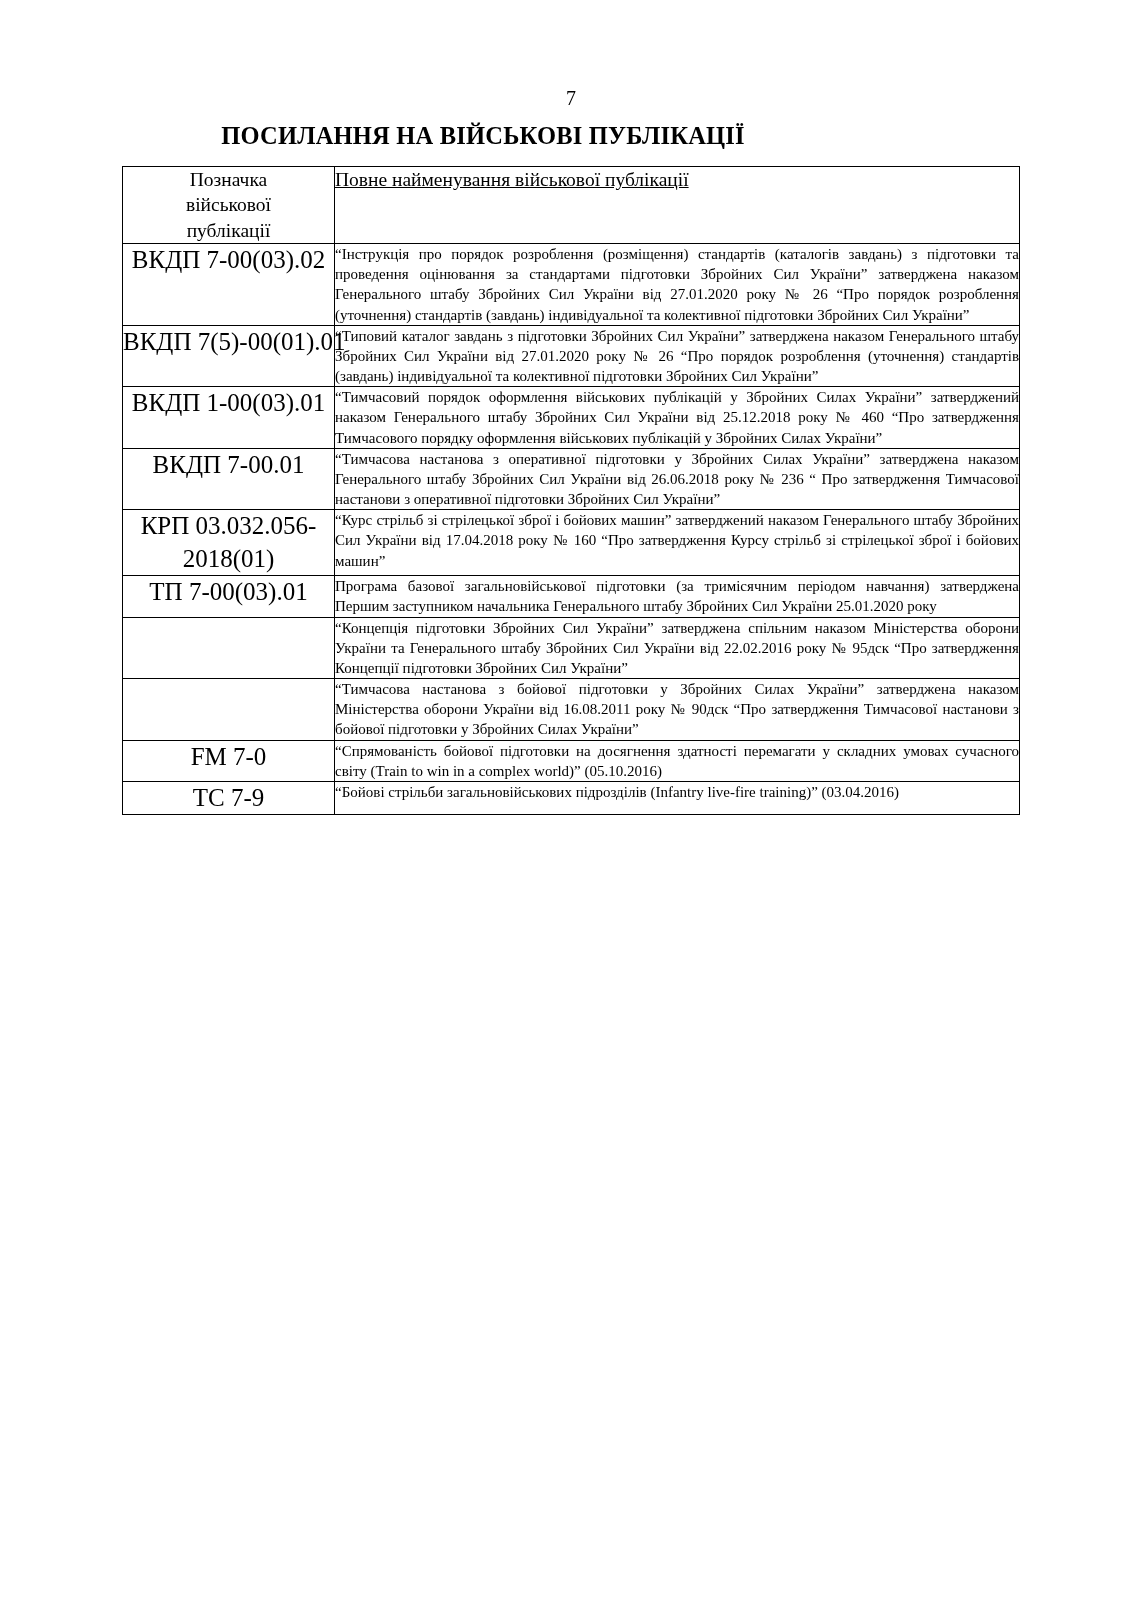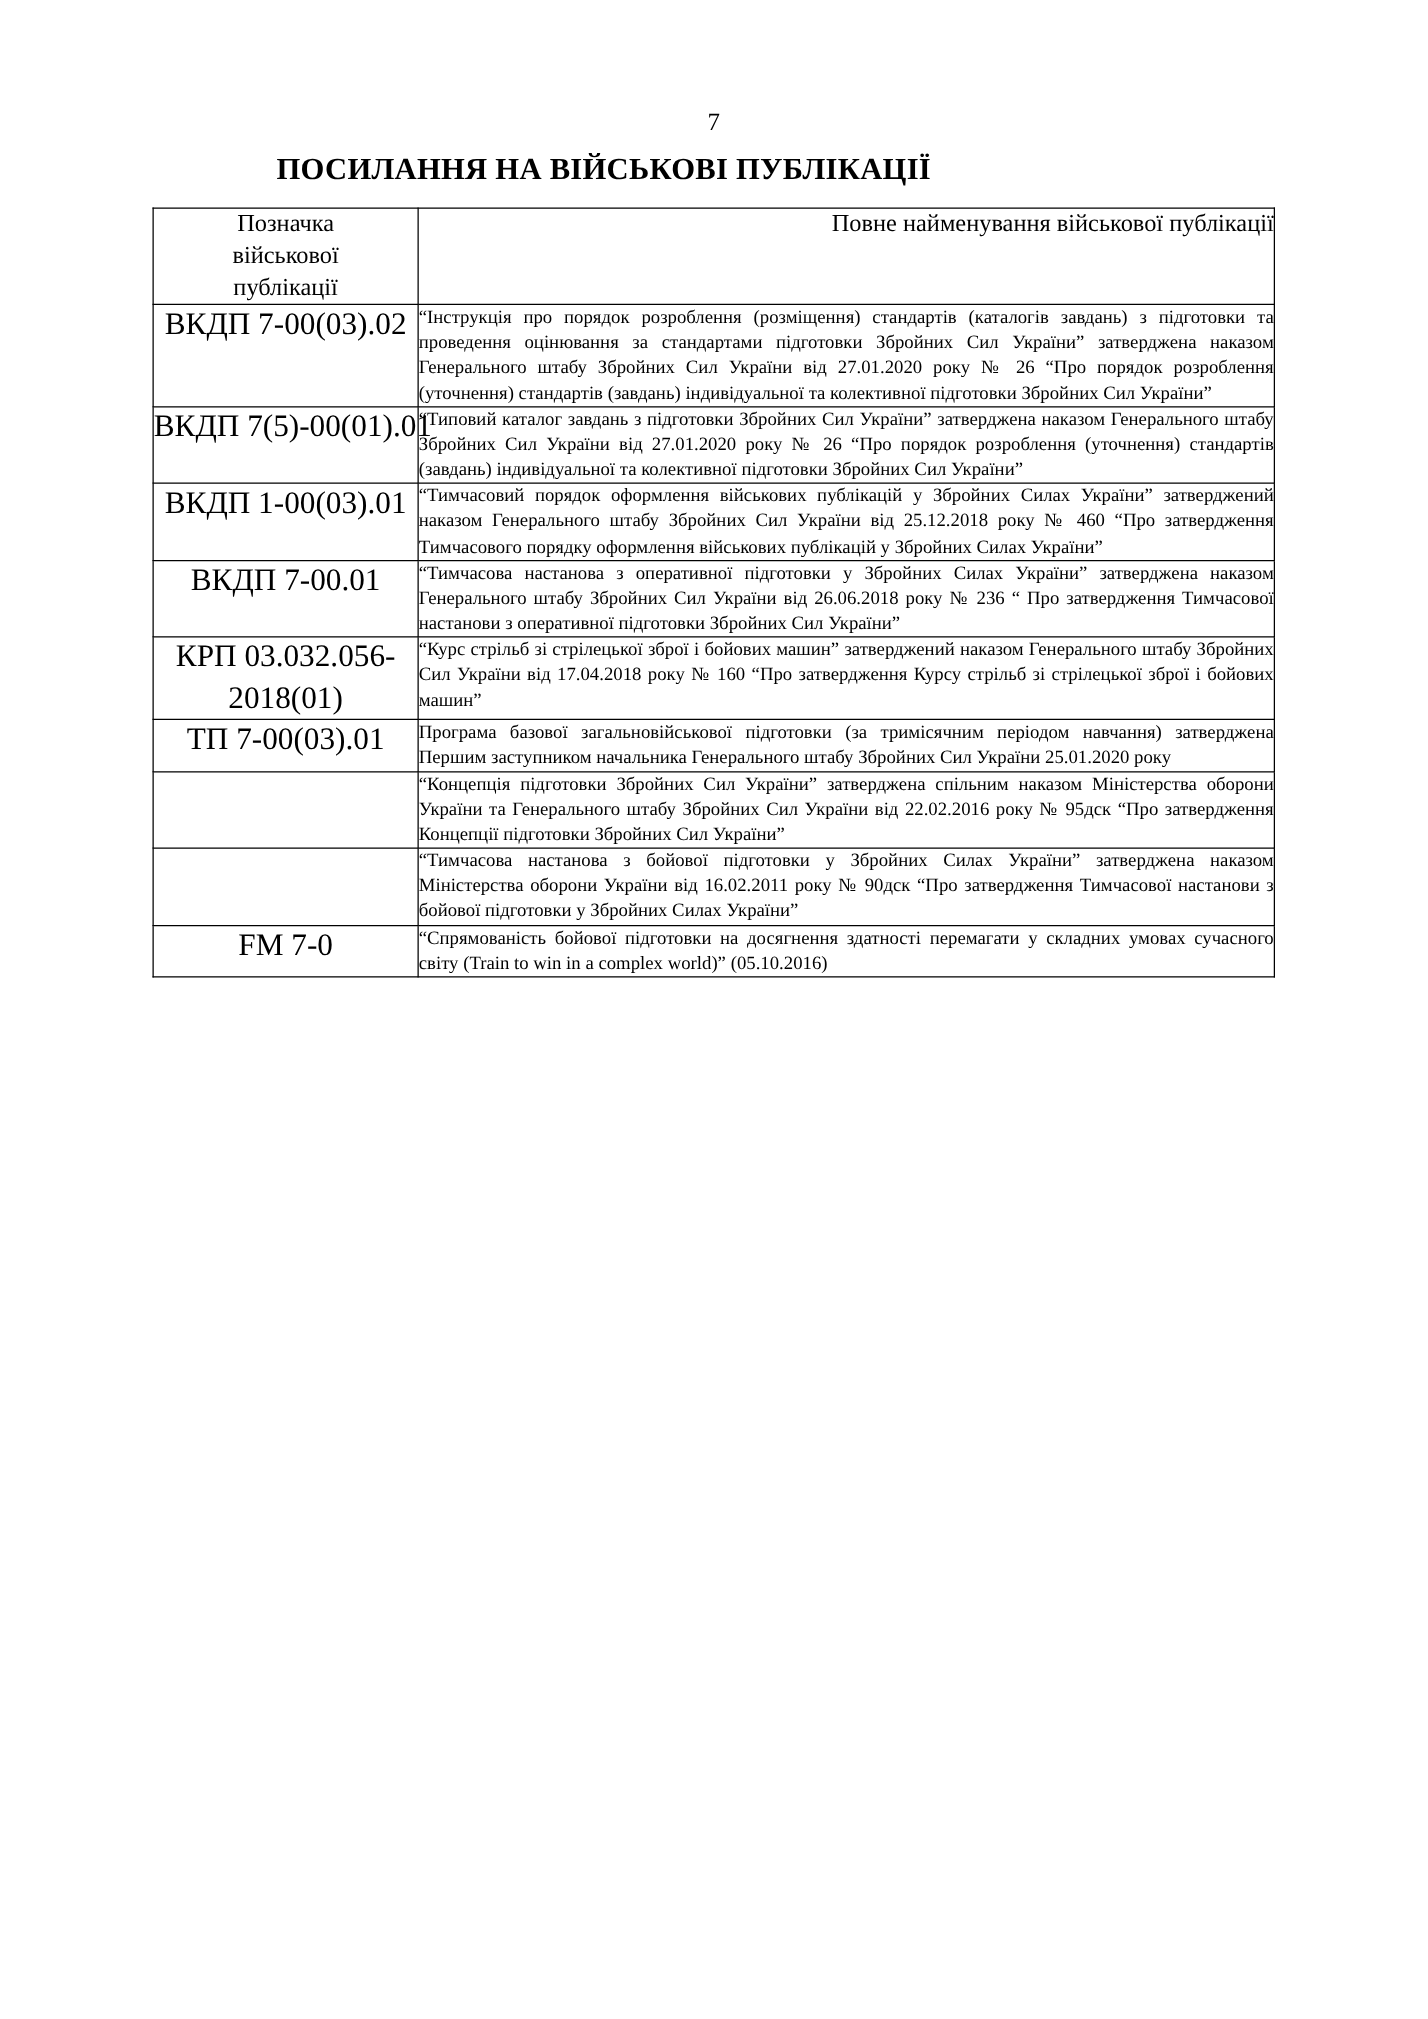--- a/index.html
+++ b/index.html
@@ -59,23 +59,24 @@
   .head-code, .head-name {
     font-weight: normal;
     font-size: 19.5px;
     line-height: 1.30;
   }
   .head-code {
     text-align: center;
     padding: 7px 6px 8px 6px;
   }
   .head-name {
-    text-align: right;
+    text-align: left;
     vertical-align: middle;
     padding: 7px 10px 8px 10px;
+    text-decoration: underline;
   }
 
   .cell-code {
     text-align: center;
     font-size: 25px;
     line-height: 1.30;
     padding: 5px 3px 4px 3px;
     white-space: nowrap;
   }
   .cell-code.wrap { white-space: normal; }
@@ -150,25 +151,29 @@
         <td class="cell-name">Програма базової загальновійськової підготовки (за тримісячним періодом навчання) затверджена Першим заступником начальника Генерального штабу Збройних Сил України  25.01.2020 року</td>
       </tr>
 
       <tr>
         <td class="cell-code empty"></td>
         <td class="cell-name">“Концепція підготовки Збройних Сил України” затверджена спільним наказом Міністерства оборони України та Генерального штабу Збройних Сил України від 22.02.2016 року № 95дск “Про затвердження Концепції підготовки Збройних Сил України”</td>
       </tr>
 
       <tr>
         <td class="cell-code empty"></td>
-        <td class="cell-name">“Тимчасова настанова з бойової підготовки у Збройних Силах України” затверджена наказом Міністерства оборони України від 16.02.2011 року № 90дск “Про затвердження Тимчасової настанови з бойової підготовки у Збройних Силах України”</td>
+        <td class="cell-name">“Тимчасова настанова з бойової підготовки у Збройних Силах України” затверджена наказом Міністерства оборони України від 16.08.2011 року № 90дск “Про затвердження Тимчасової настанови з бойової підготовки у Збройних Силах України”</td>
       </tr>
 
       <tr>
         <td class="cell-code">FM 7-0</td>
         <td class="cell-name">“Спрямованість бойової підготовки на досягнення здатності перемагати у складних умовах сучасного світу (Train to win in a complex world)” (05.10.2016)</td>
       </tr>
 
+      <tr>
+        <td class="cell-code">ТС 7-9</td>
+        <td class="cell-name">“Бойові стрільби загальновійськових підрозділів (Infantry live-fire training)” (03.04.2016)</td>
+      </tr>
 
     </tbody>
   </table>
 
 </div>
 
 </body></html>

